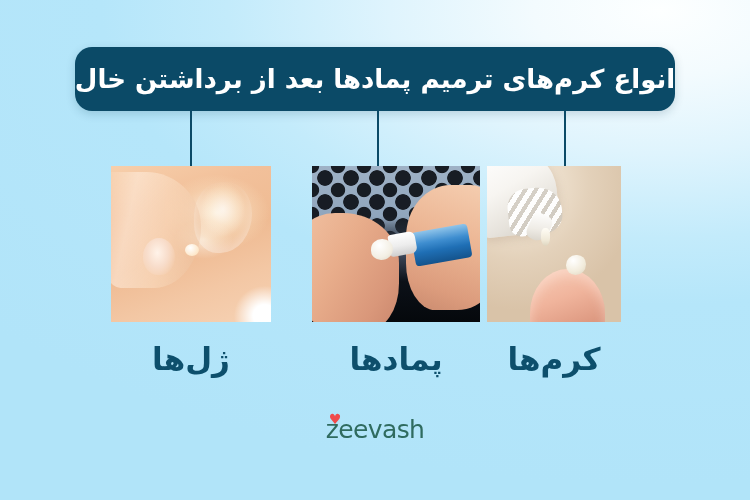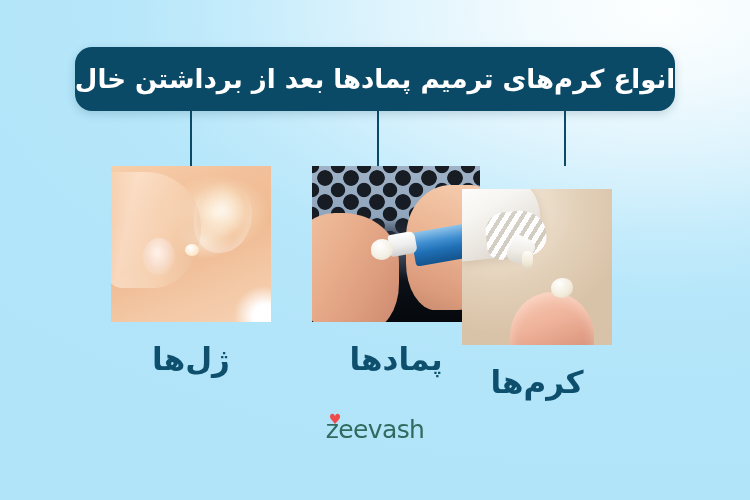--- a/index.html
+++ b/index.html
@@ -49,21 +49,21 @@
   .connector.c3 { left:564px; }
 
   
   .card {
     position:absolute;
     top:166px;
     width:159px;
   }
   .card.card1 { left:111px; width:160px; }
   .card.card2 { left:312px; width:168px; }
-  .card.card3 { left:462px; width:150px;margin-top:23px; }
+  .card.card3 { left:487px; width:134px; }
 
   .thumb {
     width:100%; height:156px;
     overflow:hidden;
     position:relative;
   }
 
   .card-label {
     margin-top:22px;
     text-align:center;

